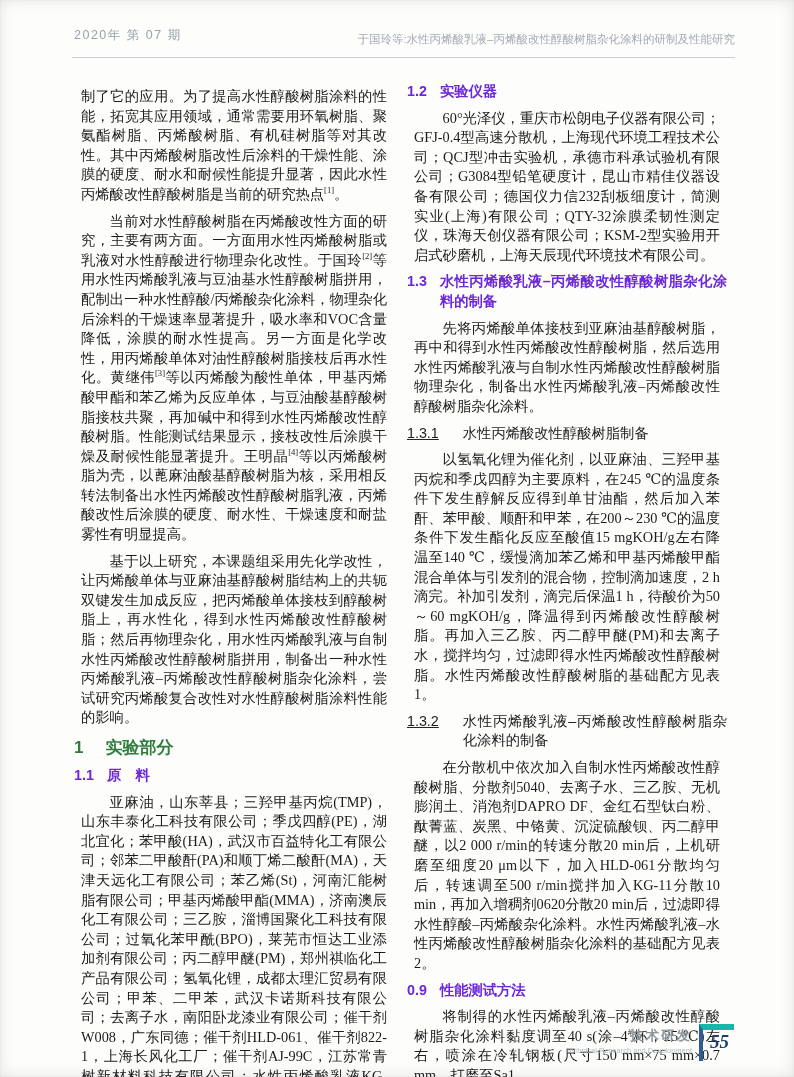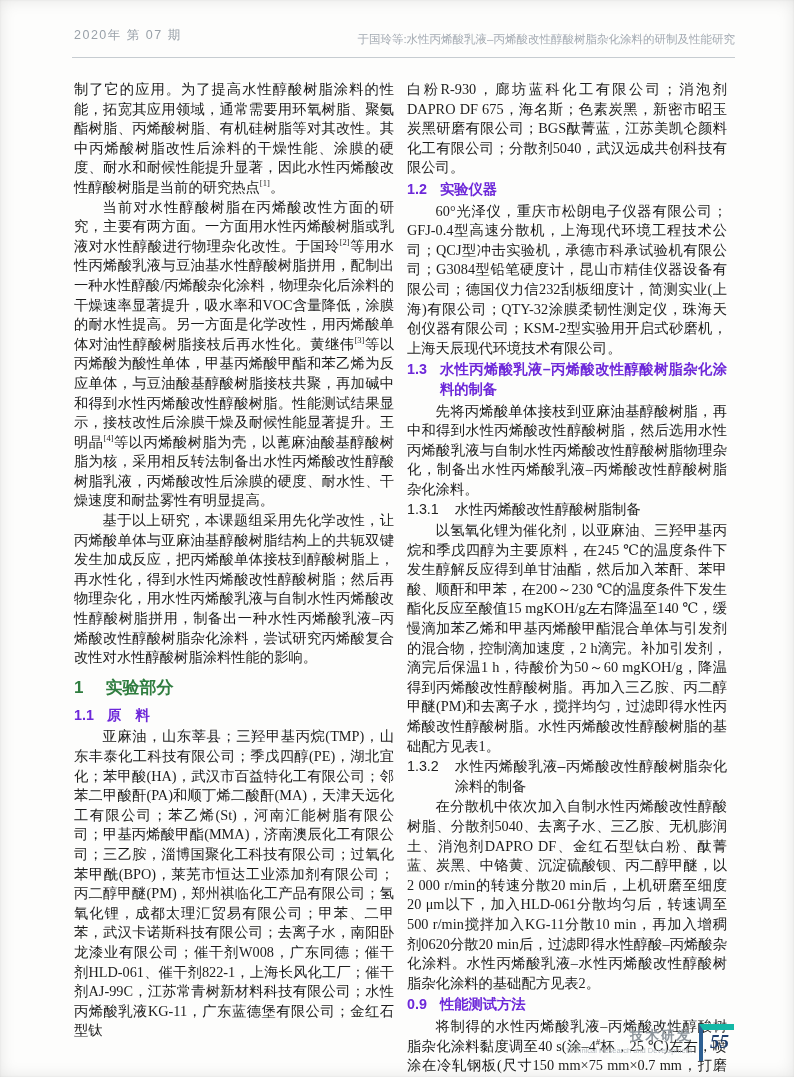--- a/index.html
+++ b/index.html
@@ -10,32 +10,32 @@
   }
   
   .hdr-left{position:absolute;top:27px;left:74px;font-size:12.5px;color:#99a1a9;
     letter-spacing:1.5px;font-family:"Liberation Sans",sans-serif;}
   .hdr-right{position:absolute;top:32px;right:59px;font-size:11.5px;color:#a3aab2;
     font-family:"Liberation Sans",sans-serif;}
   .hdr-rule{position:absolute;top:57px;left:72px;width:663px;height:1px;background:#c6ccd1;}
   
   .columns{position:absolute;top:80px;left:74px;width:653px;display:flex;gap:13px;}
   .col{width:320px;font-size:14.3px;line-height:19.6px;text-align:justify;}
-  .col p{margin:0;text-indent:2em;}
+  .col p{margin:7px;text-indent:2em;}
   .col p.noindent{text-indent:0;}
   sup{font-size:0.6em;line-height:0;vertical-align:super;}
   
   .h{display:flex;font-family:"Liberation Sans","DejaVu Sans",sans-serif;}
   .h .txt{flex:1;}
   .h1{color:#2f7d3f;font-weight:bold;font-size:17px;line-height:22px;margin:9px 0 7px;}
   .h1 .num{margin-right:22px;}
   .h2{color:#6d28d9;font-weight:bold;font-size:14.3px;line-height:19.6px;margin:2px 0;}
   .h2 .num{margin-right:13px;}
   .h3{color:#222;font-weight:normal;font-size:14.3px;line-height:19.6px;margin:1px 0;}
-  .h3 .num{margin-right:16px;}
+  .h3 .num{margin-right:24px;text-decoration:underline;}
   
   .footer{position:absolute;right:60px;bottom:16px;display:flex;align-items:flex-start;}
   .footer-labels{text-align:right;margin-right:7px;padding-top:3px;}
   .f-cn{font-size:13.5px;color:#8d959c;letter-spacing:2px;
     font-family:"Liberation Sans",sans-serif;font-weight:bold;}
   .f-en{font-size:7.5px;color:#b3b9bf;font-family:"Liberation Sans",sans-serif;margin-top:1px;}
   .pagenum-box{
     border-left:4px solid #2d5f92;border-top:6px solid #14b8a6;
     padding:1px 5px 6px 7px;height:24px;
     font-size:19px;font-style:italic;font-weight:bold;color:#1f3f6e;
@@ -63,21 +63,20 @@
         <span class="txt">实验部分</span>
       </div>
       <div class="h h2">
         <span class="num">1.1</span>
         <span class="txt">原　料</span>
       </div>
       <p class="rich">亚麻油，山东莘县；三羟甲基丙烷(TMP)，山东丰泰化工科技有限公司；季戊四醇(PE)，湖北宜化；苯甲酸(HA)，武汉市百益特化工有限公司；邻苯二甲酸酐(PA)和顺丁烯二酸酐(MA)，天津天远化工有限公司；苯乙烯(St)，河南汇能树脂有限公司；甲基丙烯酸甲酯(MMA)，济南澳辰化工有限公司；三乙胺，淄博国聚化工科技有限公司；过氧化苯甲酰(BPO)，莱芜市恒达工业添加剂有限公司；丙二醇甲醚(PM)，郑州祺临化工产品有限公司；氢氧化锂，成都太理汇贸易有限公司；甲苯、二甲苯，武汉卡诺斯科技有限公司；去离子水，南阳卧龙漆业有限公司；催干剂W008，广东同德；催干剂HLD-061、催干剂822-1，上海长风化工厂；催干剂AJ-99C，江苏常青树新材料科技有限公司；水性丙烯酸乳液KG-11，广东蓝德堡有限公司；金红石型钛</p>
     </div>
 
     <div class="col">
-      <p class="noindent rich">白粉R-930，廊坊蓝科化工有限公司；消泡剂DAPRO DF 675，海名斯；色素炭黑，新密市昭玉炭黑研磨有限公司；BGS酞菁蓝，江苏美凯仑颜料化工有限公司；分散剂5040，武汉远成共创科技有限公司。</p>
 
       <div class="h h2">
         <span class="num">1.2</span>
         <span class="txt">实验仪器</span>
       </div>
       <p class="rich">60°光泽仪，重庆市松朗电子仪器有限公司；GFJ-0.4型高速分散机，上海现代环境工程技术公司；QCJ型冲击实验机，承德市科承试验机有限公司；G3084型铅笔硬度计，昆山市精佳仪器设备有限公司；德国仪力信232刮板细度计，简测实业(上海)有限公司；QTY-32涂膜柔韧性测定仪，珠海天创仪器有限公司；KSM-2型实验用开启式砂磨机，上海天辰现代环境技术有限公司。</p>
 
       <div class="h h2">
         <span class="num">1.3</span>
         <span class="txt">水性丙烯酸乳液–丙烯酸改性醇酸树脂杂化涂料的制备</span>

